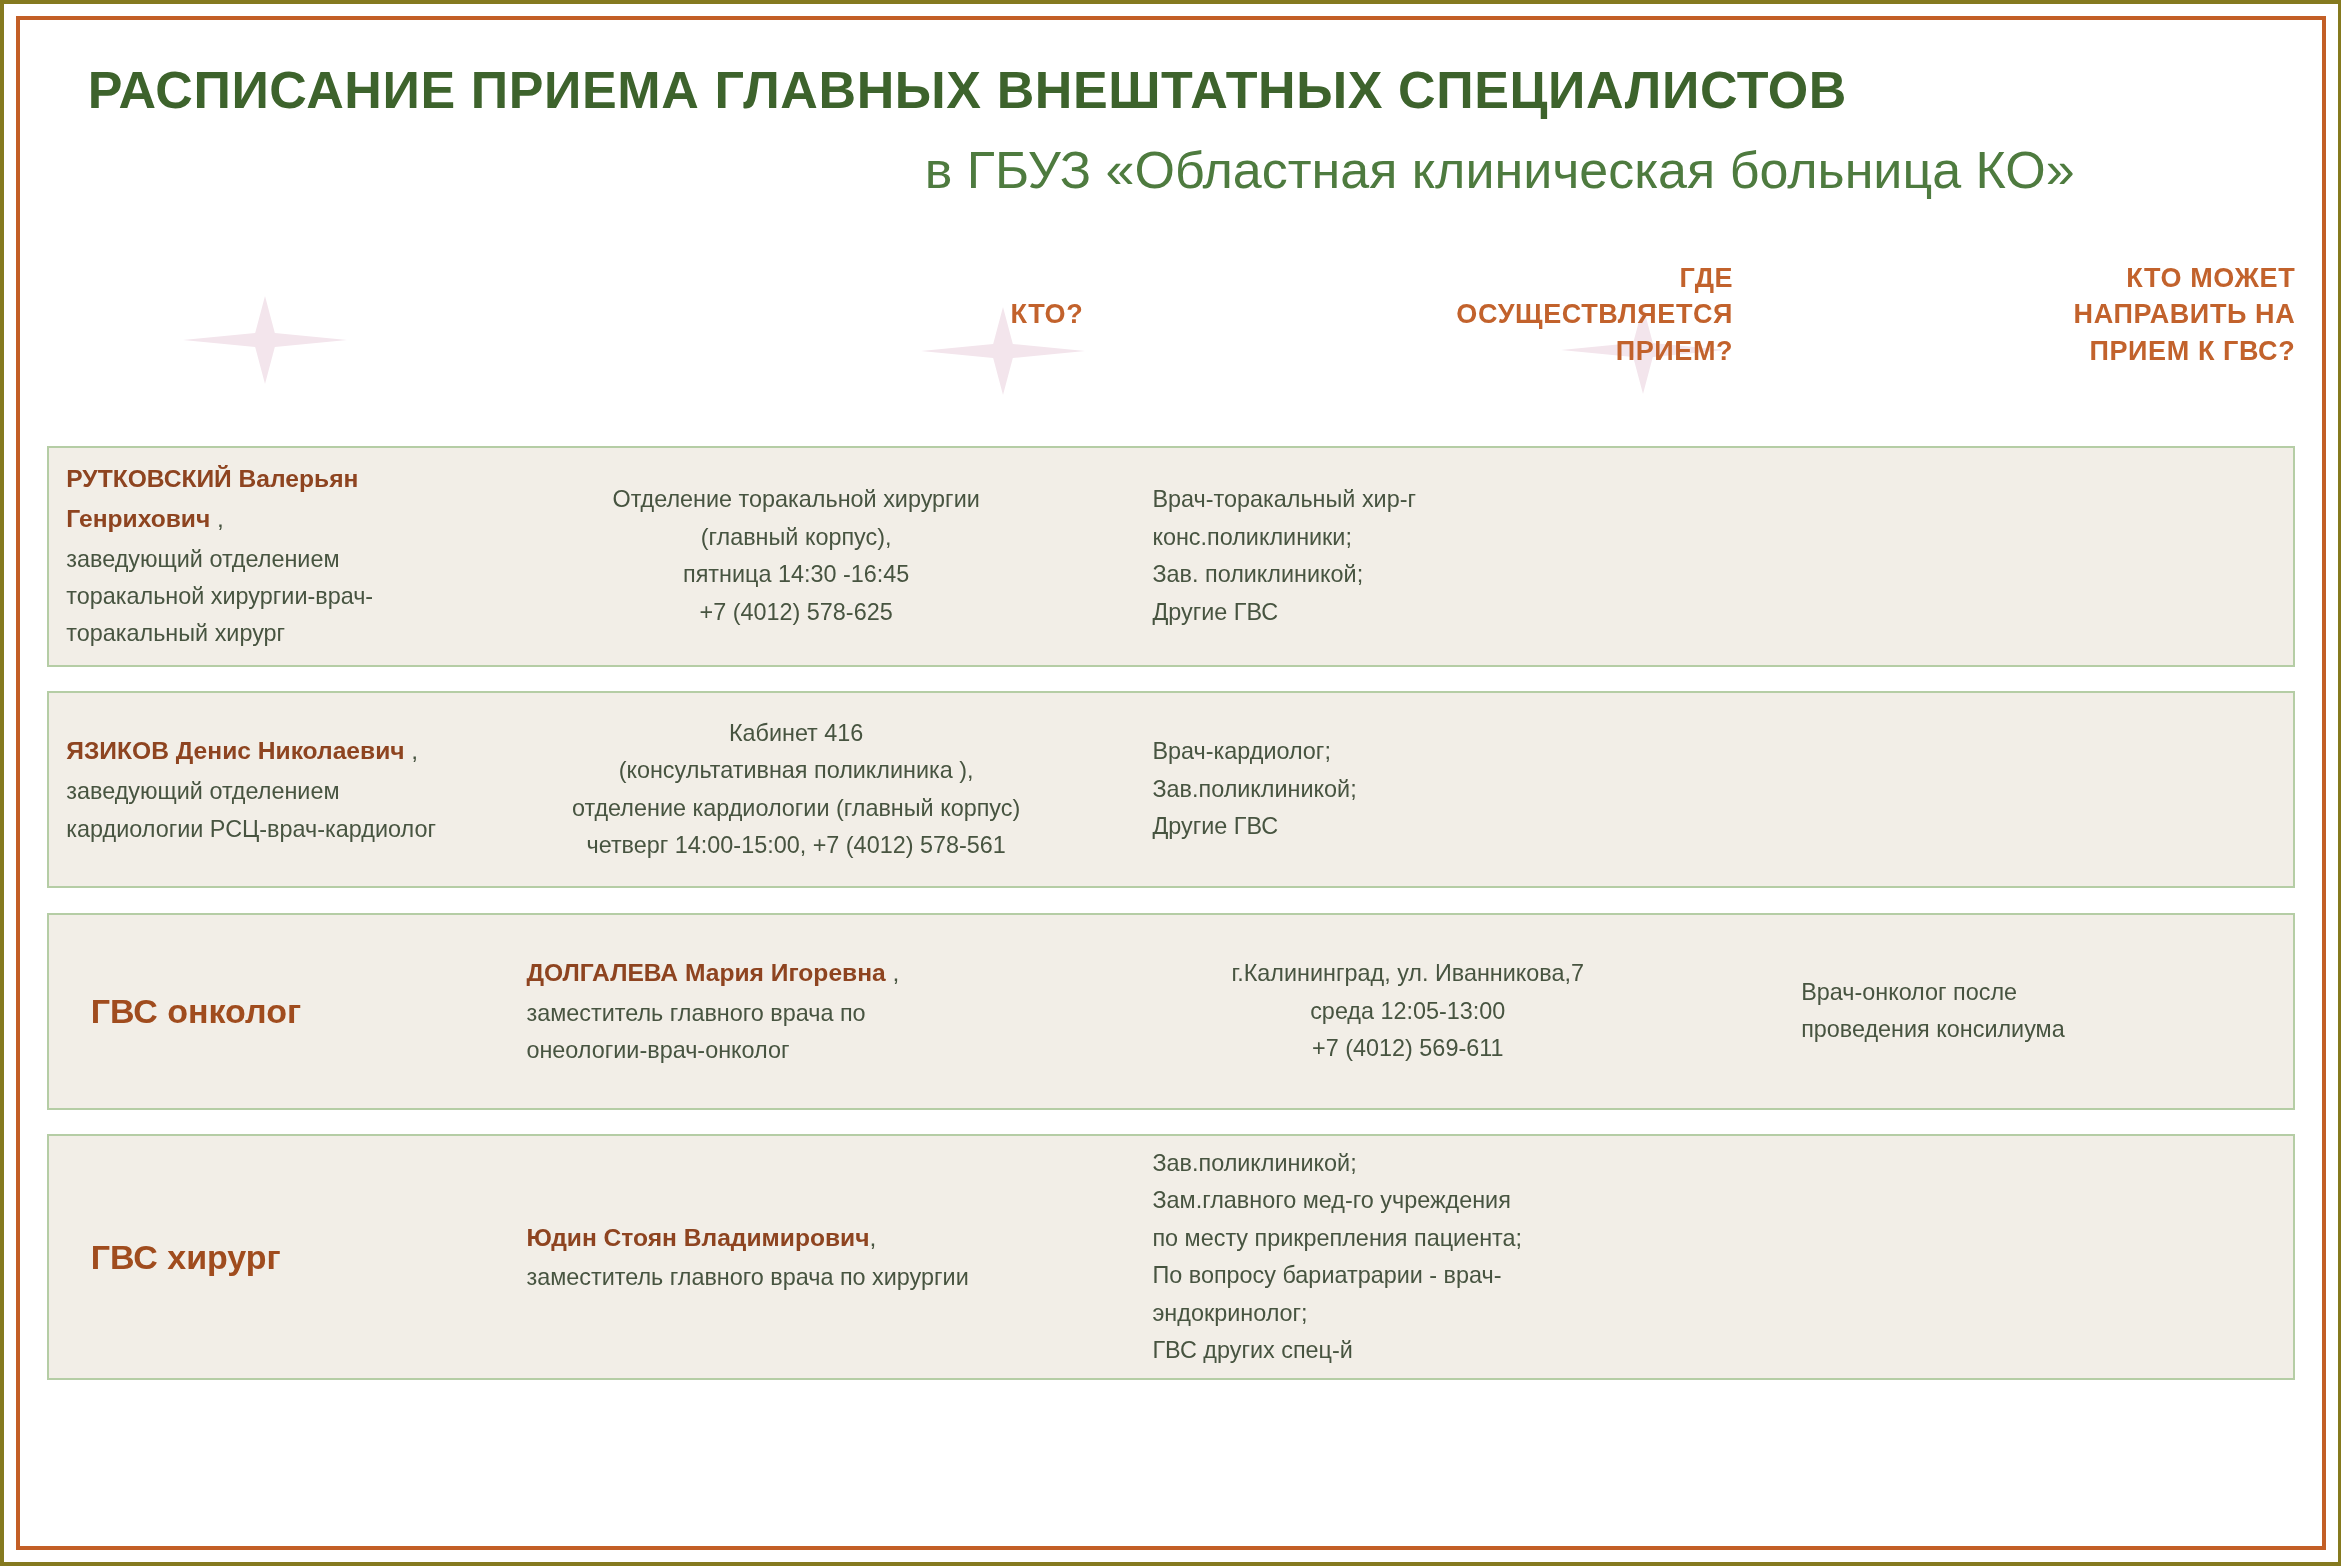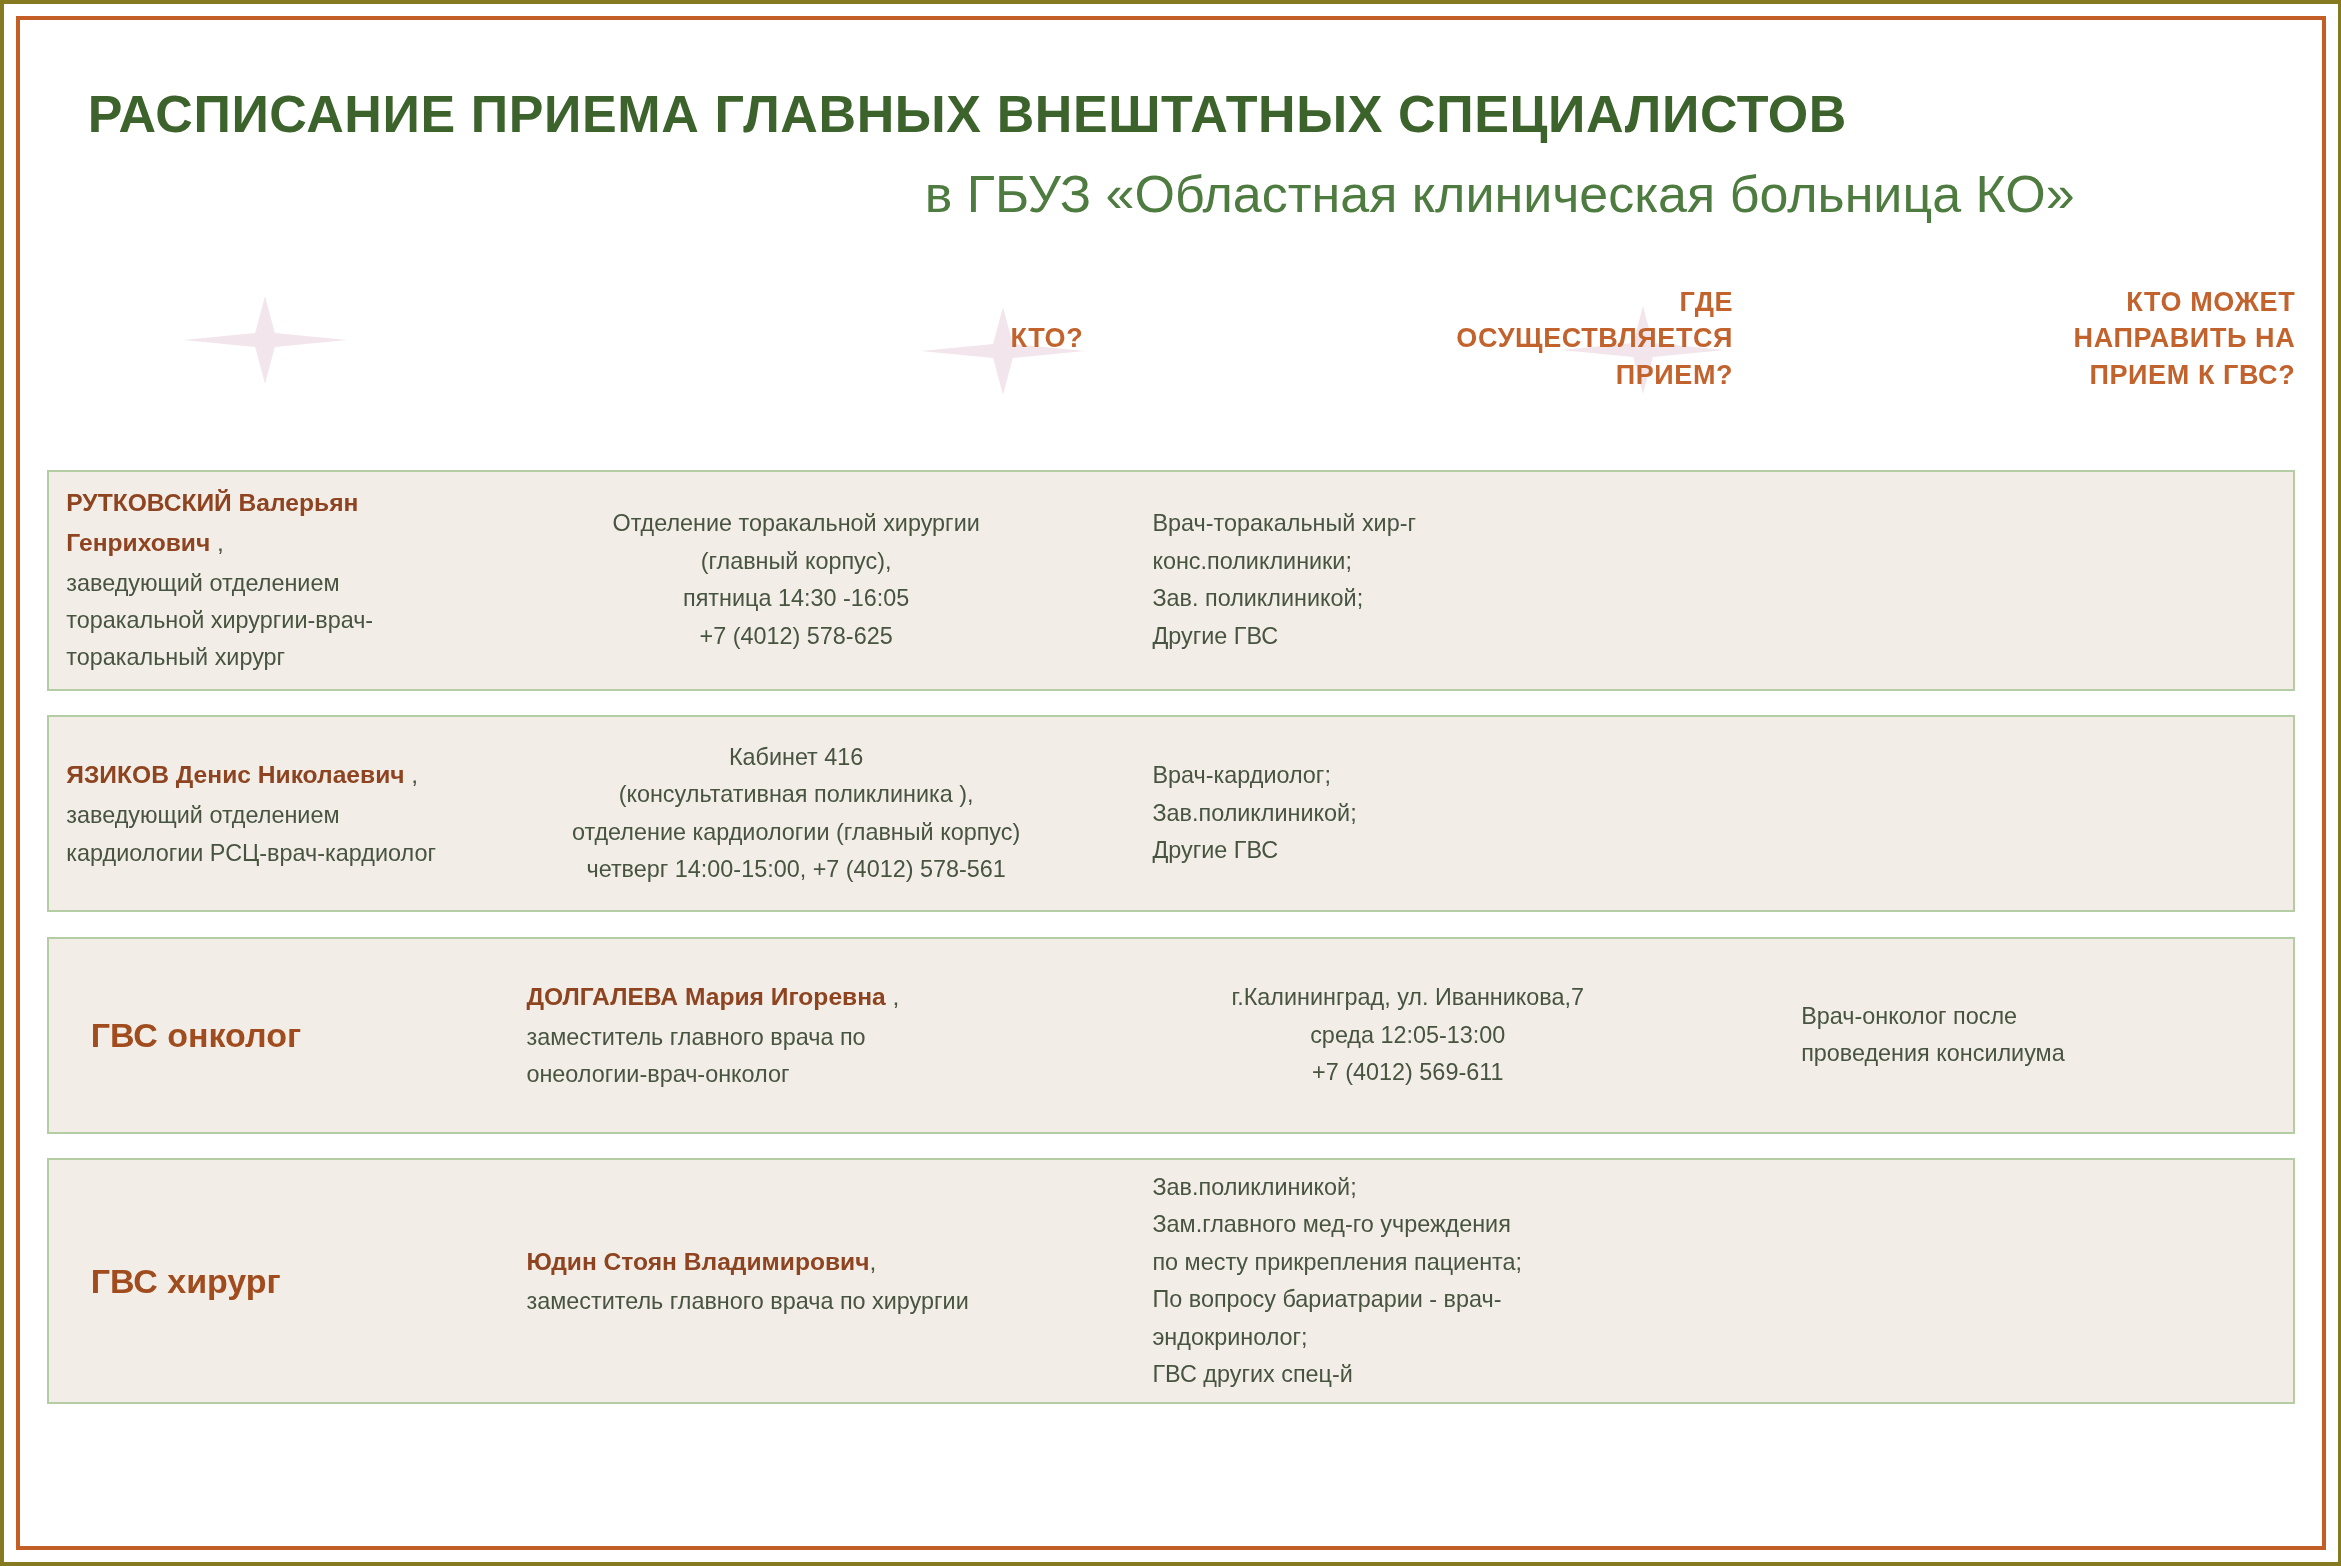--- a/index.html
+++ b/index.html
@@ -23,21 +23,21 @@
     position:relative;
     width:2342px;height:1566px;
     background:var(--page-bg);
     border:4.1px solid var(--outer-border);
     overflow:hidden;
   }
   .inner-frame{
     position:absolute;
     top:11.7px;left:11.7px;right:11.7px;bottom:11.7px;
     border:4.7px solid var(--inner-border);
-    padding:38px 27px 0 27px;
+    padding:14px 27px 0 27px;
   }
   .page-title{
     margin:26px 0 0 41px;
     font-size:52px;
     font-weight:bold;
     letter-spacing:0.6px;
     color:var(--title-green);
   }
   .page-subtitle{
     margin:20px 0 0 878px;
@@ -121,21 +121,21 @@
 
       <div class="grid row">
         <div class="cell cell-who">
           <span class="doctor-name">РУТКОВСКИЙ  Валерьян Генрихович</span><span class="who-comma"> ,</span>
           <div class="who-details">заведующий отделением
 торакальной хирургии-врач-
 торакальный хирург</div>
         </div>
         <div class="cell cell-where">Отделение торакальной хирургии
 (главный корпус),
-пятница 14:30 -16:05
+пятница 14:30 -16:45
 +7 (4012) 578-625</div>
         <div class="cell cell-referrers">Врач-торакальный хир-г
 конс.поликлиники;
 Зав. поликлиникой;
 Другие ГВС</div>
       </div>
 
       <div class="grid row">
         <div class="cell cell-who">
           <span class="doctor-name">ЯЗИКОВ Денис Николаевич</span><span class="who-comma"> ,</span>

